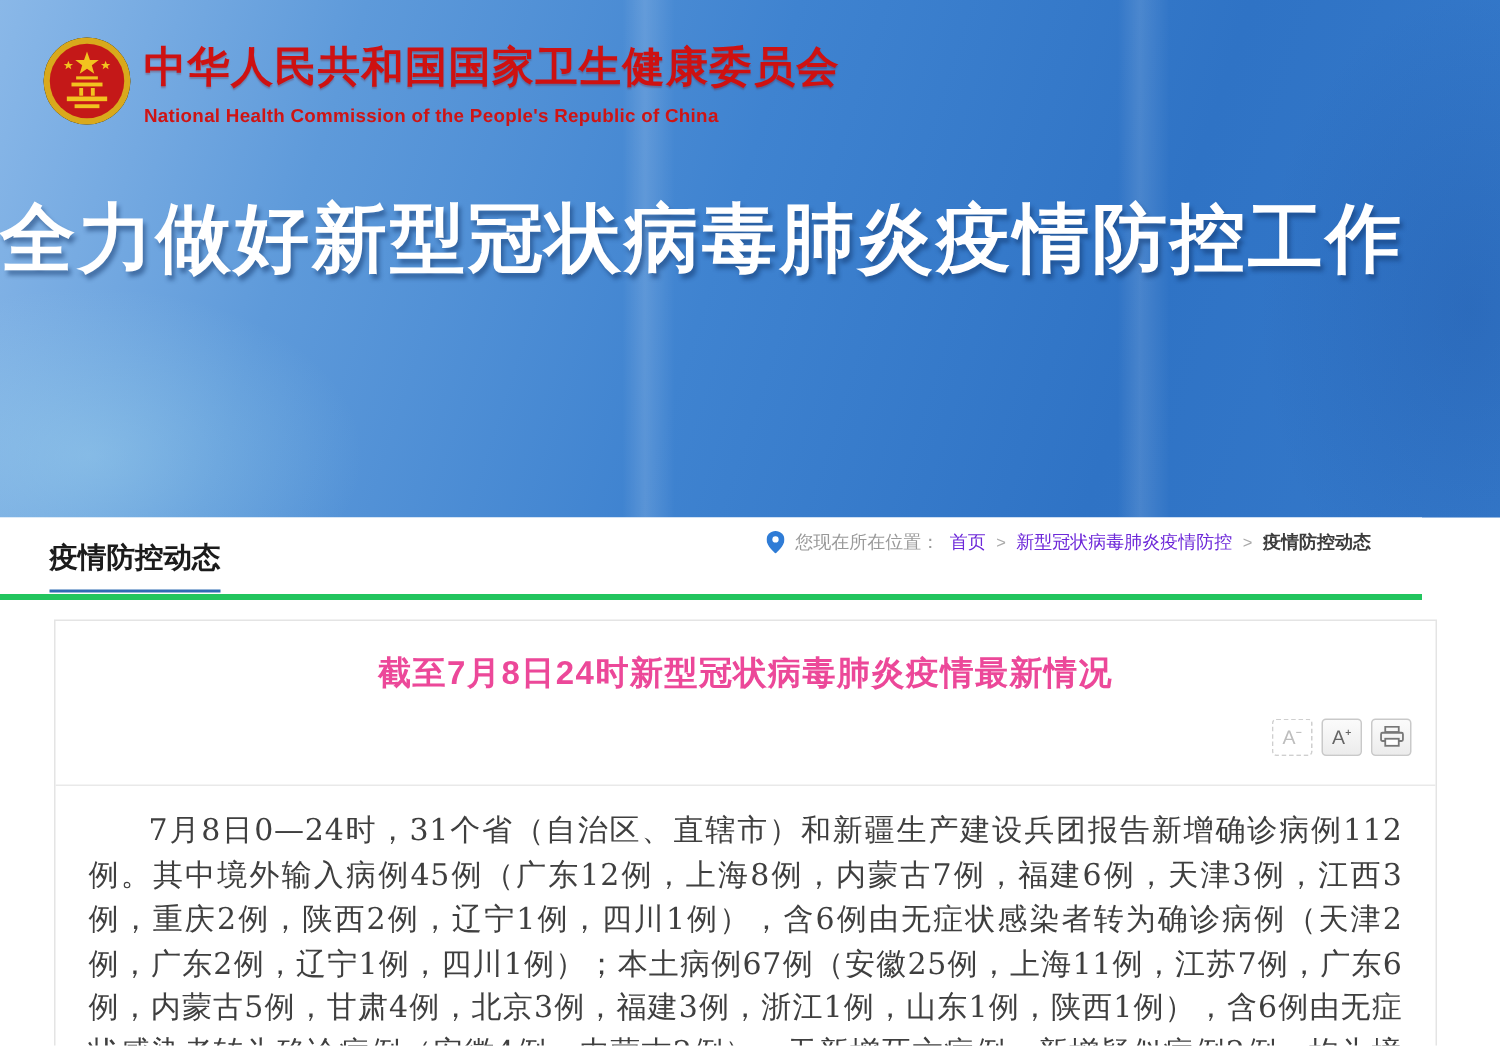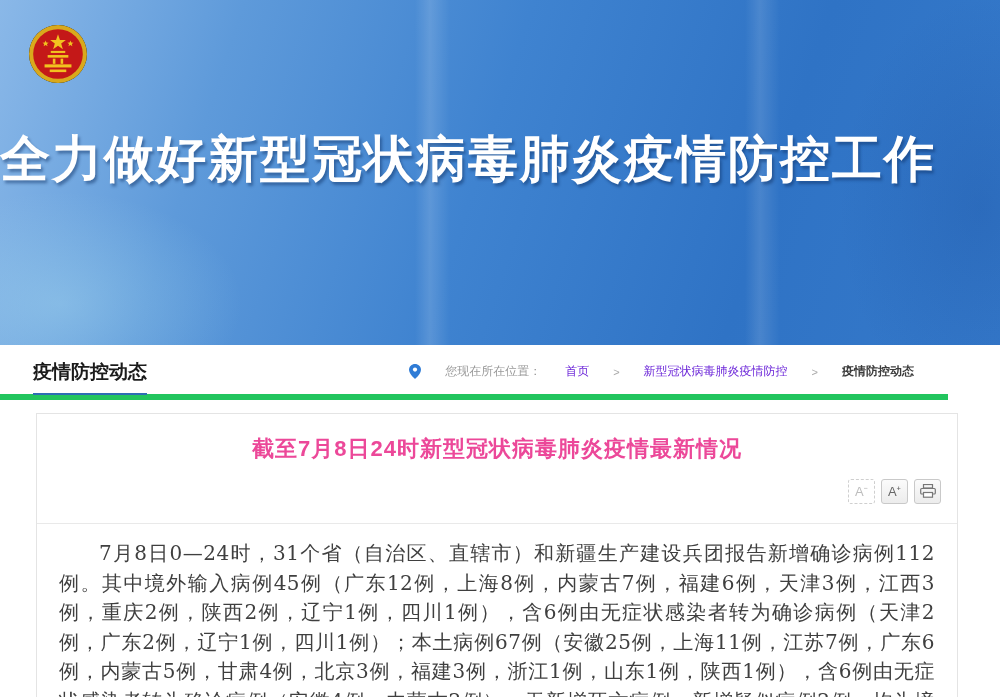--- a/index.html
+++ b/index.html
@@ -29,31 +29,31 @@
   .org-en{ color:#cf1414; font-size:12.5px; font-weight:bold; margin-top:6px; letter-spacing:.2px; }
   .slogan{
     margin-top:42px; text-align:left; color:#ffffff;
     font-size:50px; font-weight:bold; letter-spacing:2px; white-space:nowrap;
     text-shadow:2px 3px 3px rgba(10,45,95,.45);
   }
 
   
   .subnav{
     position:relative; width:948px; height:55px; background:#ffffff;
-    border-bottom:6px solid #22c55e;
+    border-bottom:4px solid #22c55e;
     padding-left:21px;
   }
   .section-title{
     position:absolute; left:33px; top:14px; display:inline-block;
     font-size:19px; font-weight:bold; color:#1b1b1b;
     padding-bottom:8px; border-bottom:2px solid #2e6db4;
   }
   .breadcrumb{
-    position:absolute; right:34px; top:18px;
-    font-size:12px; color:#999; display:flex; align-items:center; gap:24px; white-space:nowrap;
+    position:absolute; right:34px; top:8px;
+    font-size:12px; color:#999; display:flex; align-items:center; gap:7px; white-space:nowrap;
   }
   .pin{ width:12px; height:15px; display:inline-block; }
   .bc-link{ color:#6d28d9; text-decoration:none; cursor:pointer; }
   .bc-sep{ color:#aaa; font-size:11px; }
   .bc-current{ color:#3c3c3c; font-weight:bold; }
 
   
   .content{ width:1000px; padding-top:13px; background:#ffffff; }
   .card{
     margin-left:36px; width:922px; min-height:290px;
@@ -102,20 +102,24 @@
           <polygon fill="#f2c31f" points="17,16 17.8,18 20,18.1 18.3,19.4 18.9,21.5 17,20.2 15.1,21.5 15.7,19.4 14,18.1 16.2,18"></polygon>
           <polygon fill="#f2c31f" points="41,16 41.8,18 44,18.1 42.3,19.4 42.9,21.5 41,20.2 39.1,21.5 39.7,19.4 38,18.1 40.2,18"></polygon>
           <rect x="22" y="26" width="14" height="2" fill="#f2c31f"></rect>
           <rect x="19" y="30" width="20" height="2.5" fill="#f2c31f"></rect>
           <rect x="24" y="33.5" width="2.5" height="5" fill="#f2c31f"></rect>
           <rect x="31.5" y="33.5" width="2.5" height="5" fill="#f2c31f"></rect>
           <rect x="16" y="39" width="26" height="3" fill="#f2c31f"></rect>
           <rect x="21" y="44" width="16" height="2.5" fill="#f2c31f"></rect>
         </svg>
       </span>
+      <div class="brand-text">
+        <div class="org-cn">中华人民共和国国家卫生健康委员会</div>
+        <div class="org-en">National Health Commission of the People's Republic of China</div>
+      </div>
     </div>
     <div class="slogan">全力做好新型冠状病毒肺炎疫情防控工作</div>
   </header>
 
   <nav class="subnav">
     <span class="section-title">疫情防控动态</span>
     <div class="breadcrumb">
       <span class="pin">
         <svg viewBox="0 0 12 15" width="12" height="15">
           <path d="M6 0C2.7 0 0 2.6 0 5.8 0 10 6 15 6 15s6-5 6-9.2C12 2.6 9.3 0 6 0z" fill="#2f7cd6"></path>

